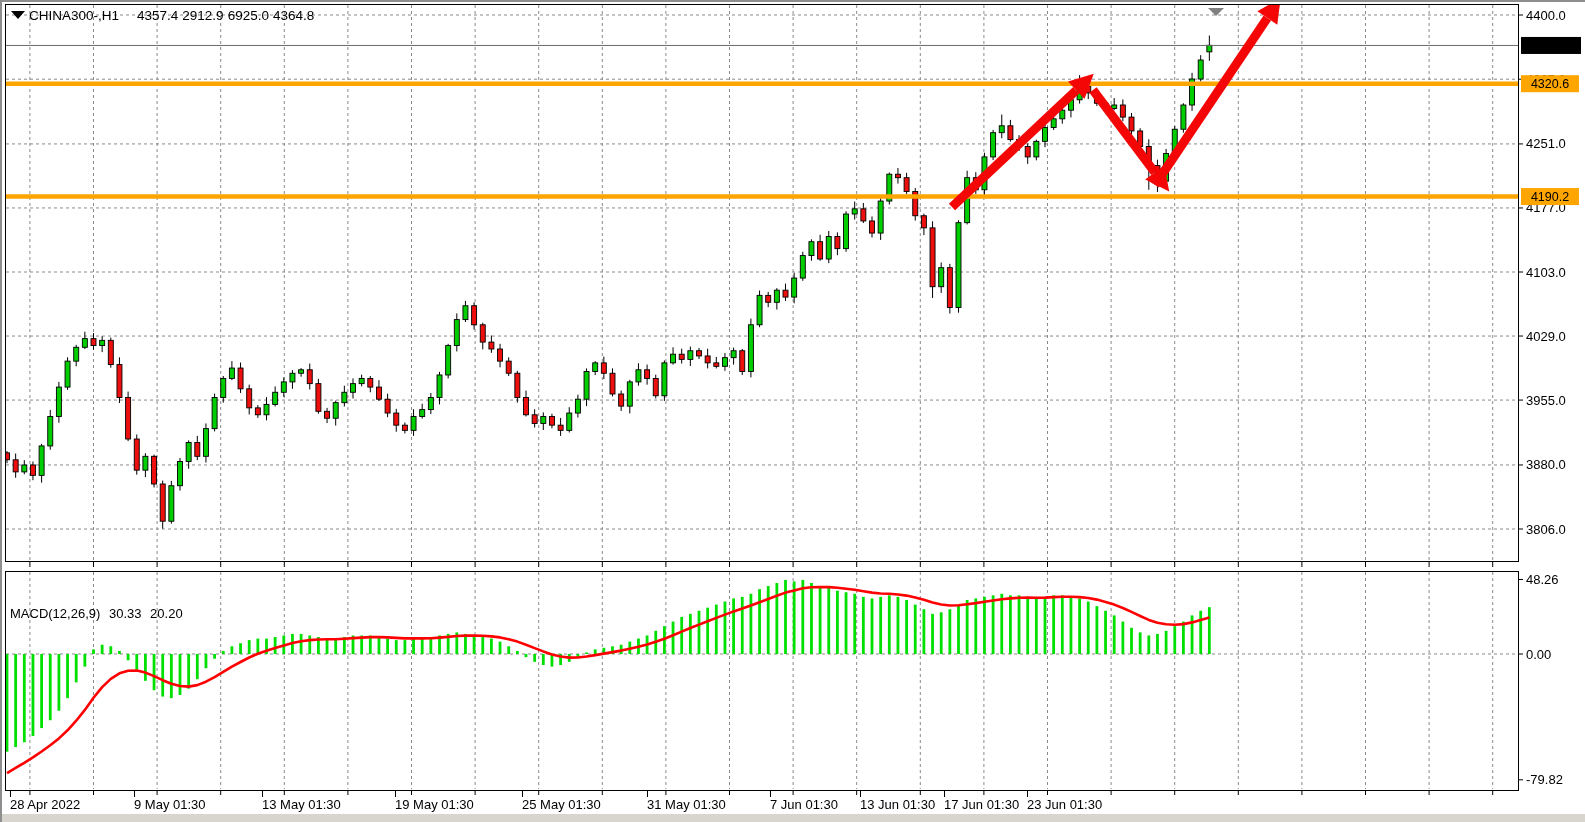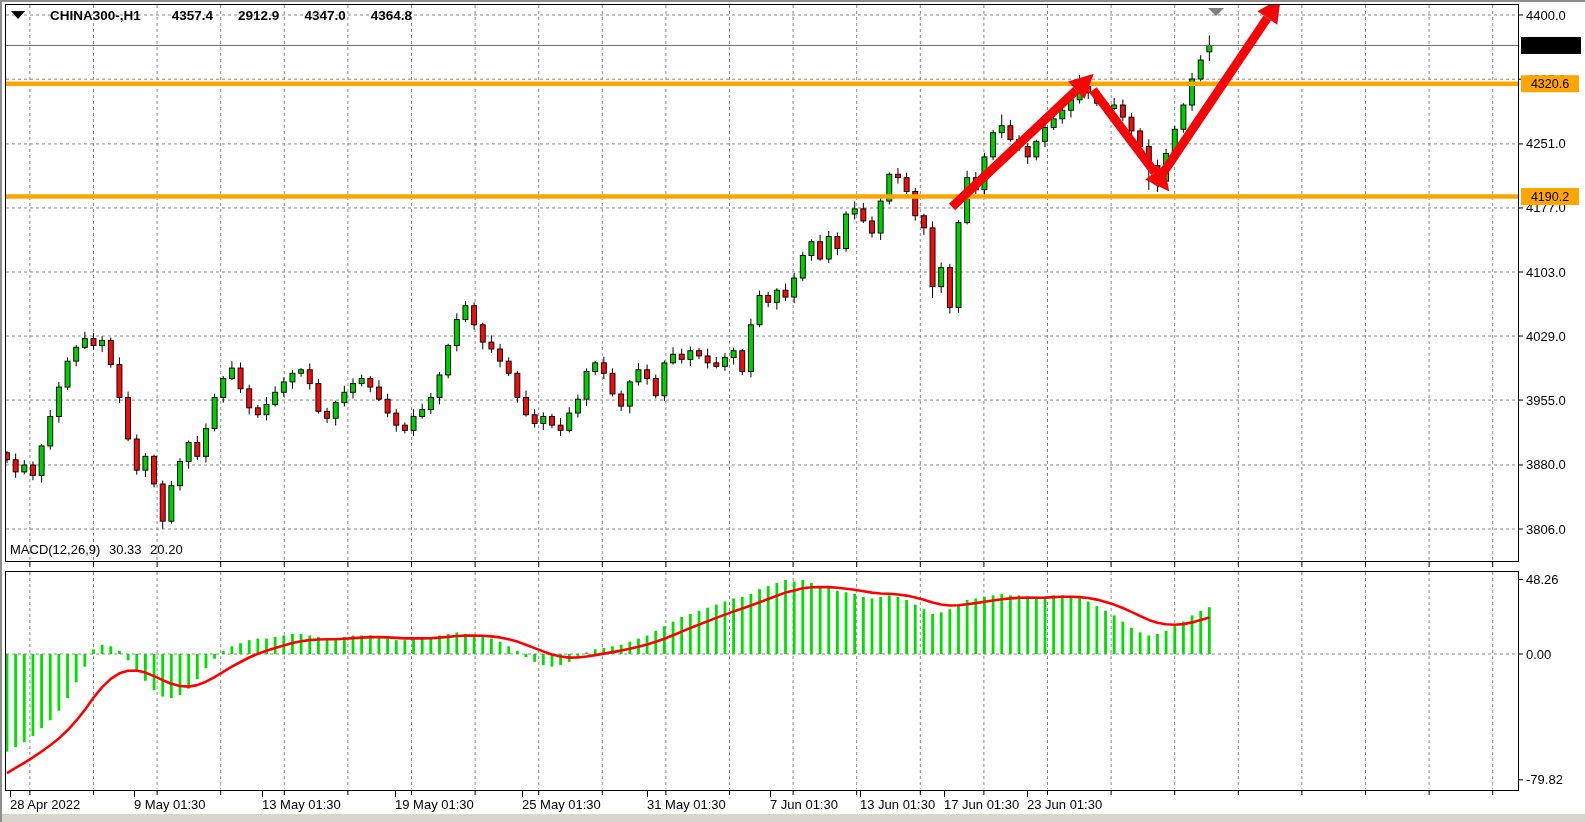--- a/index.html
+++ b/index.html
@@ -5,23 +5,23 @@
   html,body{margin:0;padding:0;background:#c0c0c0;}
   #app{
     position:relative;width:1585px;height:822px;background:#ffffff;
     border-left:2px solid #8e8e8e;border-top:2px solid #8e8e8e;
     box-sizing:border-box;overflow:hidden;
     font-family:"Liberation Sans", sans-serif;
   }
   #chart-svg{position:absolute;left:0;top:0;}
   svg text{font-family:"Liberation Sans", sans-serif;fill:#000;}
   .overlay{position:absolute;color:#000;white-space:nowrap;}
-  .chart-title{left:9px;top:6px;font-size:13.5px;font-weight:700;display:flex;align-items:center;gap:25px;}
-  .chart-title .num{margin-left:6px;}
-  .macd-title{left:8px;top:540px;font-size:13px;font-weight:400;}
+  .chart-title{left:9px;top:6px;font-size:13.5px;font-weight:400;display:flex;align-items:center;gap:4px;}
+  .chart-title .num{margin-left:14px;}
+  .macd-title{left:8px;top:604px;font-size:13px;font-weight:400;}
   .macd-title span{margin-right:5px;}
   .tri-icon{display:inline-block;width:14px;height:9px;}
 </style>
 </head>
 <body>
 
 <div id="app">
   <svg id="chart-svg" width="1585" height="822">
       <defs>
         <clipPath id="mainClip">
@@ -637,21 +637,21 @@
       <rect x="0" y="812" width="1585" height="10" fill="#d8d5ce"></rect>
     </svg>
 
   <div class="overlay chart-title">
     <svg class="tri-icon" viewBox="0 0 14 9">
         <polygon points="0,0 14,0 7,8" fill="#000"></polygon>
       </svg>
     <span>CHINA300-,H1</span>
     <span class="num">4357.4</span>
     <span>2912.9</span>
-    <span>4347.0</span>
+    <span>6925.0</span>
     <span>4364.8</span>
   </div>
 
   <div class="overlay macd-title">
     <span>MACD(12,26,9)</span>
     <span>30.33</span>
     <span>20.20</span>
   </div>
 </div>
 

